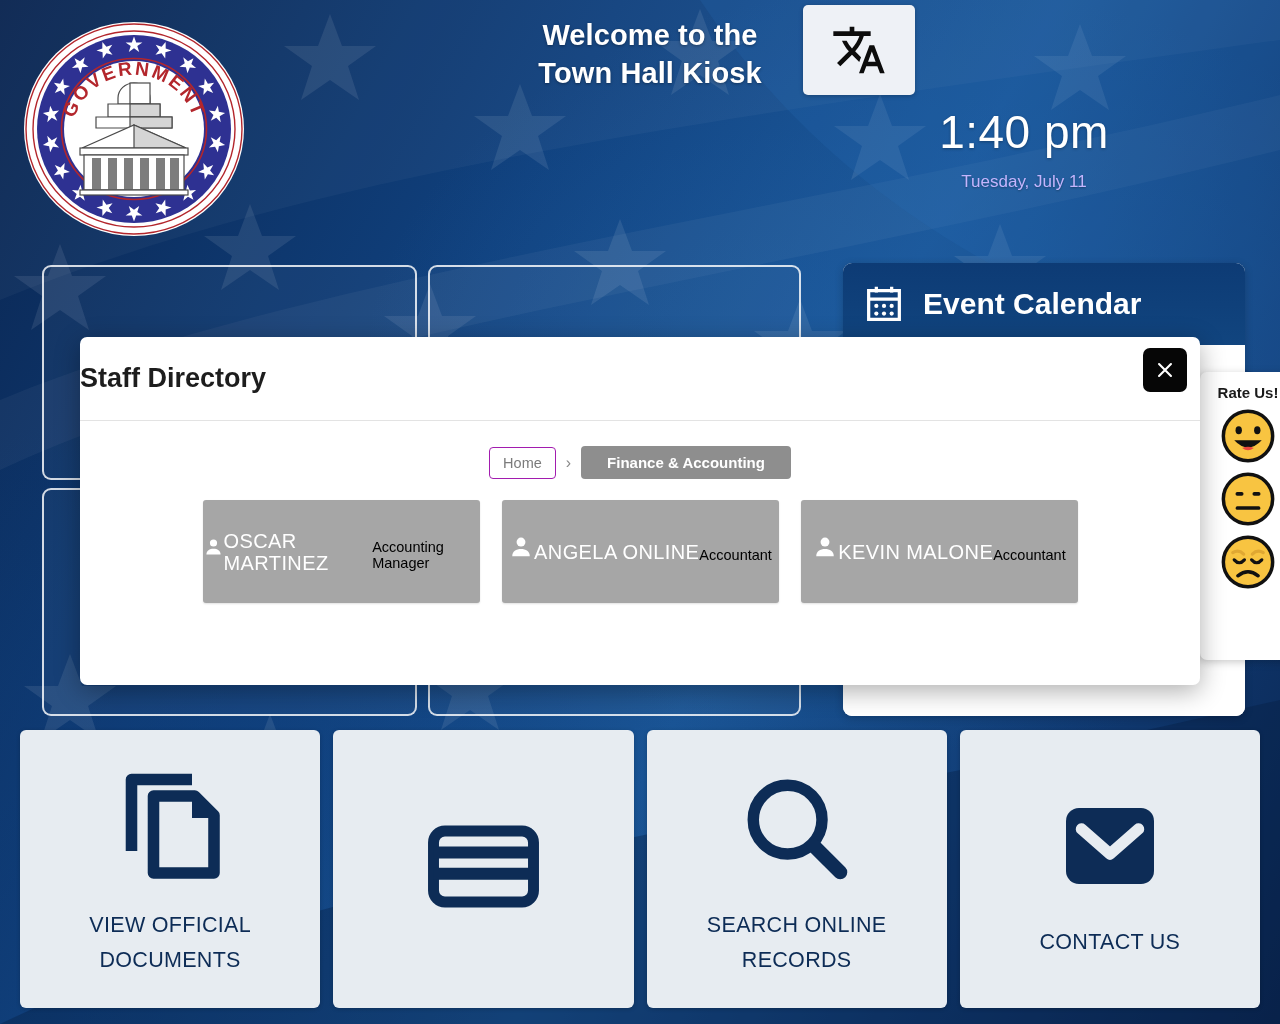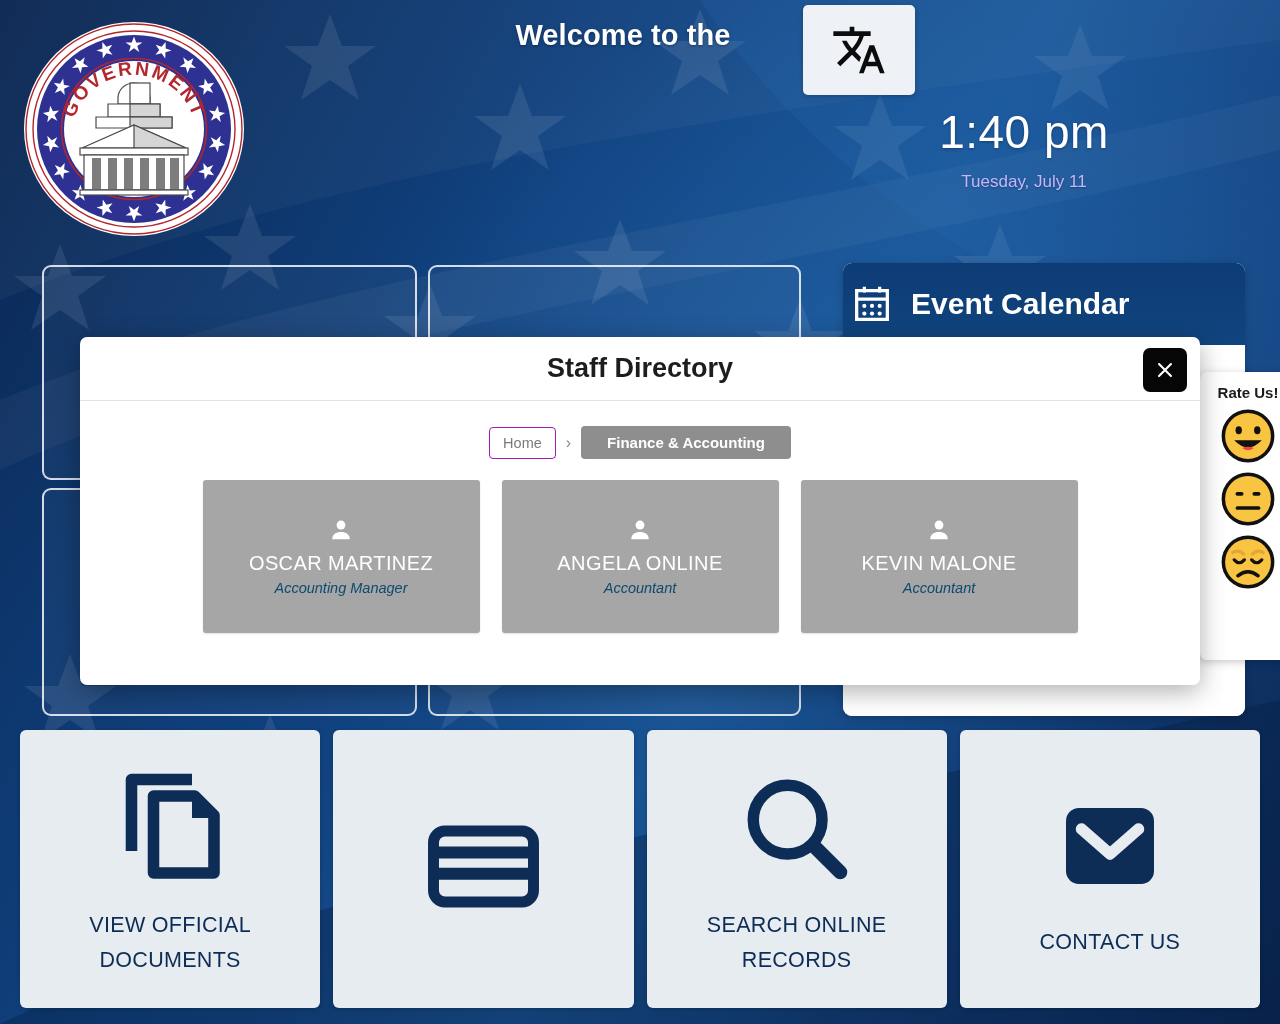--- a/index.html
+++ b/index.html
@@ -23,21 +23,21 @@
   }
   #bg-stars { position: absolute; inset: 0; opacity: 0.085; }
   #bg-swoosh { position: absolute; inset: 0; }
 
   
   #header { position: absolute; left: 0; top: 0; width: 1280px; height: 250px; }
 
   #seal { position: absolute; left: 22px; top: 20px; width: 224px; height: 218px; }
 
   #welcome {
-    position: absolute; left: 478px; top: 16px; width: 290px;
+    position: absolute; left: 505px; top: 16px; width: 290px;
     color: #ffffff; font-size: 29px; font-weight: bold; line-height: 1.32;
     text-align: center; letter-spacing: .1px;
     text-shadow: 0 1px 3px rgba(0,0,0,.35);
   }
 
   #translate-btn {
     position: absolute; left: 803px; top: 5px;
     width: 112px; height: 90px;
     background: #eef1f6; border-radius: 5px;
     display: flex; align-items: center; justify-content: center;
@@ -74,21 +74,21 @@
   
   #event-panel {
     position: absolute; left: 843px; top: 263px; width: 402px; height: 453px;
     background: #ffffff; border-radius: 9px;
     box-shadow: 0 2px 8px rgba(0,0,0,.2);
     overflow: hidden;
   }
   #event-header {
     height: 82px;
     background: linear-gradient(180deg, #0d3b75 0%, #11457f 100%);
-    display: flex; align-items: center; padding-left: 6px; gap: 16px;
+    display: flex; align-items: center; padding-left: 18px; gap: 16px;
   }
   #event-title { color: #fff; font-size: 30px; font-weight: bold; }
   #event-body { position: relative; height: 371px; background: #fff; }
   #event-redbar {
     position: absolute; left: 17px; top: 30px; width: 55px; height: 5px;
     background: #8b1a1a;
   }
 
   
   #rate-panel {
@@ -104,23 +104,23 @@
   .rate-face { display: block; margin: 5px auto 0; }
 
   
   #modal {
     position: absolute; left: 80px; top: 337px; width: 1120px; height: 348px;
     background: #ffffff; border-radius: 7px;
     box-shadow: 0 6px 26px rgba(0,0,0,.32);
     overflow: hidden;
   }
   #modal-header {
-    position: relative; height: 64px;
+    position: relative; height: 84px;
     border-bottom: 1px solid #e3e3e3;
-    display: flex; align-items: center; justify-content: center;
+    display: flex; align-items: center; justify-content: flex-start;
   }
   #modal-title { font-size: 27px; font-weight: bold; color: #1d1d1d; }
   #modal-close {
     position: absolute; right: 13px; top: 11px;
     width: 44px; height: 44px; border: none; border-radius: 7px;
     background: #060606; color: #fff;
     display: flex; align-items: center; justify-content: center;
     cursor: pointer;
   }
 
@@ -137,32 +137,32 @@
   .crumb-active {
     font-size: 15px; font-weight: bold; color: #ffffff;
     background: #8e8e8e; border-radius: 4px;
     padding: 8px 26px; cursor: pointer;
   }
 
   #staff-grid {
     display: flex; justify-content: center; gap: 22px; margin-top: 21px;
   }
   .staff-card {
-    width: 277px; height: 153px;
+    width: 277px; height: 103px;
     background: #a6a6a6; border-radius: 3px;
-    display: flex; flex-direction: column; align-items: center;
+    display: flex; flex-direction: row; align-items: center;
     justify-content: center; cursor: pointer;
     box-shadow: 0 1px 2px rgba(0,0,0,.12);
   }
   .staff-icon { margin-bottom: 9px; }
   .staff-name {
     color: #ffffff; font-size: 20px; letter-spacing: .4px; line-height: 1.1;
   }
   .staff-role {
-    color: #0c4a6e; font-size: 14.5px; font-style: italic; margin-top: 6px; text-align: right;
+    color: #000000; font-size: 14.5px; margin-top: 6px;
   }
 
   
   #bottom-nav {
     position: absolute; left: 0; bottom: 16px; width: 1280px; height: 278px;
     display: flex; gap: 13px; padding: 0 20px;
   }
   .nav-tile {
     flex: 1; background: #e7ecf1; border-radius: 6px;
     display: flex; flex-direction: column; align-items: center;
@@ -309,20 +309,21 @@
     <defs>
       <path id="seal-arc" d="M 50 115 A 62 60 0 0 1 174 115"></path>
     </defs>
     <text font-family="Liberation Sans, sans-serif" font-size="19" font-weight="bold" fill="#b3262c" letter-spacing="2.2">
       <textPath href="#seal-arc" startOffset="50%" text-anchor="middle">GOVERNMENT</textPath>
     </text>
   </svg>
 
   <div id="welcome">
     <div>Welcome to the</div>
+    <div>Town Hall Kiosk</div>
   </div>
 
   <div id="translate-btn">
     <svg width="56" height="56" viewBox="0 0 24 24">
       <path fill="#0c0c0c" d="M12.87 15.07l-2.54-2.51.03-.03c1.74-1.94 2.98-4.17 3.71-6.53H17V4h-7V2H8v2H1v1.99h11.17C11.5 7.92 10.44 9.75 9 11.35 8.07 10.32 7.3 9.19 6.69 8h-2c.73 1.63 1.73 3.17 2.98 4.56l-5.09 5.02L4 19l5-5 3.11 3.11.76-2.04zM18.5 10h-2L12 22h2l1.12-3h4.75L21 22h2l-4.5-12zm-2.62 7l1.62-4.33L19.12 17h-3.24z"></path>
     </svg>
   </div>
 
   <div id="clock">
     <div id="clock-time">1:40 pm</div>

